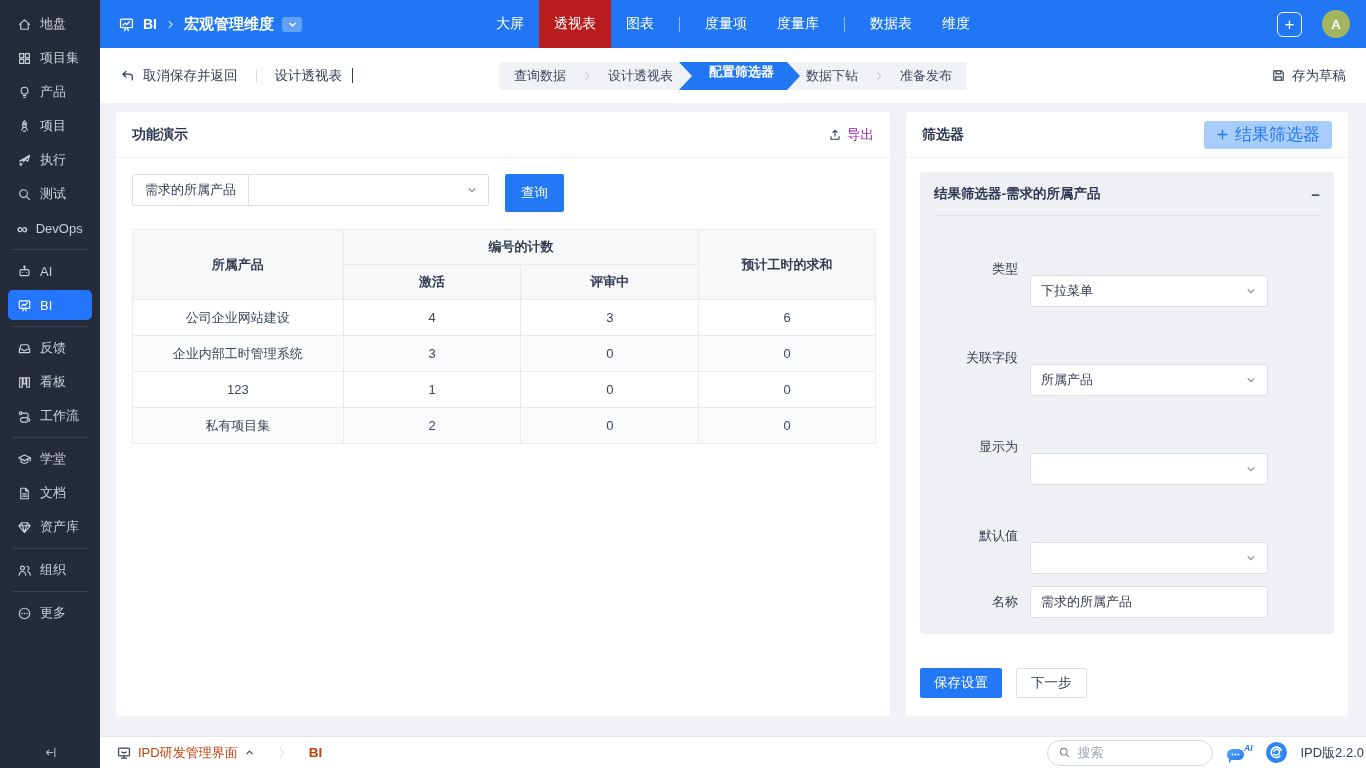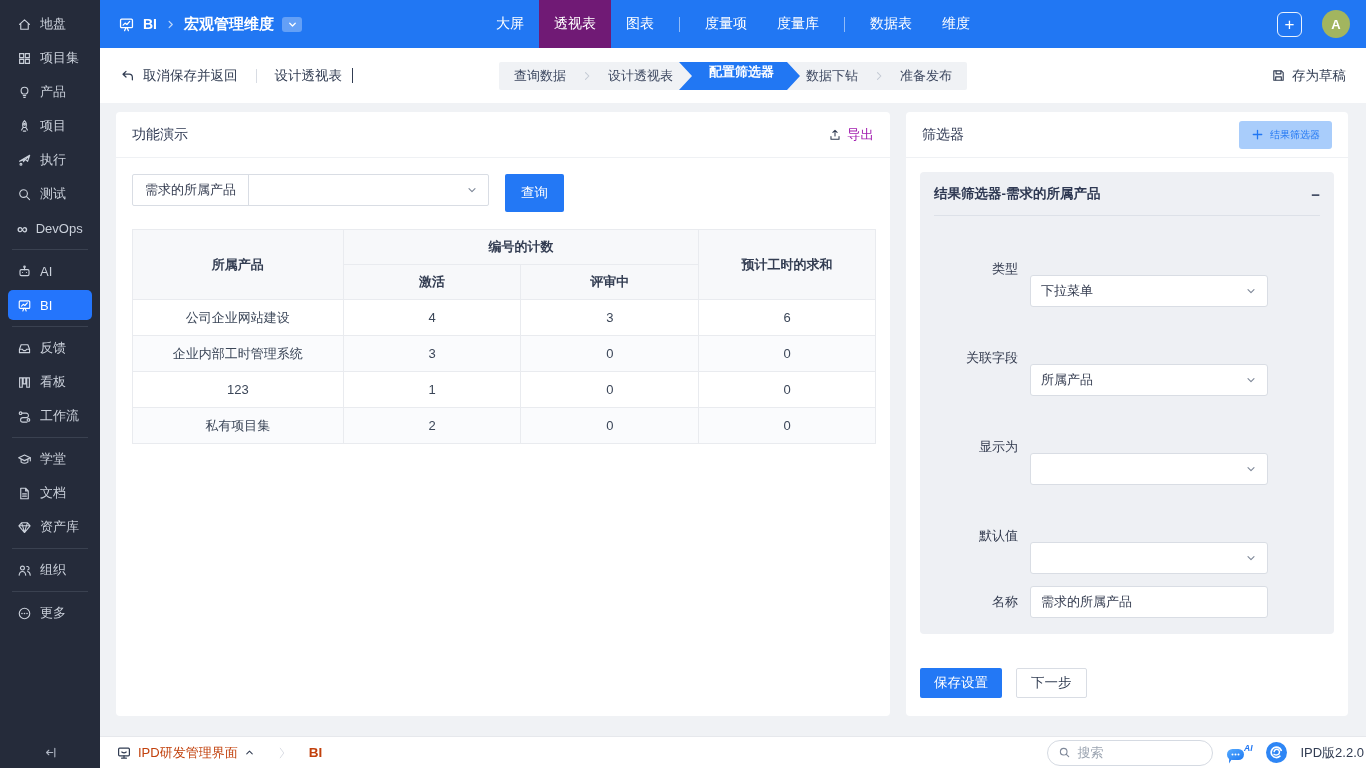--- a/index.html
+++ b/index.html
@@ -17,21 +17,21 @@
   .side-collapse { position:absolute; bottom:8px; left:0; width:100%; display:flex; justify-content:center; color:#AEB5C2; cursor:pointer; }
 
   
   .topbar { position:absolute; left:100px; top:0; right:0; height:48px; background:#2177F3; color:#fff; display:flex; align-items:center; z-index:5; }
   .tb-left { display:flex; align-items:center; gap:8px; padding-left:18px; font-size:14px; }
   .tb-app { font-weight:bold; }
   .tb-space { font-weight:bold; font-size:15px; }
   .tb-toggle { width:20px; height:15px; background:rgba(255,255,255,.3); border-radius:3px; display:flex; align-items:center; justify-content:center; cursor:pointer; }
   .tb-menu { position:absolute; left:50%; transform:translateX(-50%); height:48px; display:flex; align-items:center; font-size:14px; }
   .tb-menu-item { height:48px; display:flex; align-items:center; padding:0 15px; cursor:pointer; }
-  .tb-menu-item.active { background:#701a75; }
+  .tb-menu-item.active { background:#b91c1c; }
   .tb-menu-div { width:1px; height:15px; background:rgba(255,255,255,.5); margin:0 10px; }
   .tb-right { margin-left:auto; display:flex; align-items:center; gap:20px; padding-right:16px; }
   .tb-plus { width:25px; height:25px; border:1.5px solid rgba(255,255,255,.9); border-radius:6px; display:flex; align-items:center; justify-content:center; font-size:17px; line-height:1; cursor:pointer; }
   .avatar { width:28px; height:28px; border-radius:50%; background:#A2B55F; color:#fff; display:flex; align-items:center; justify-content:center; font-size:13px; font-weight:bold; cursor:pointer; }
 
   
   .toolbar { position:absolute; left:100px; top:48px; right:0; height:55px; background:#fff; display:flex; align-items:center; z-index:4; }
   .tool-left { display:flex; align-items:center; gap:8px; padding-left:20px; font-size:13.5px; color:#313C52; }
   .v-div { width:1px; height:14px; background:#D8DCE3; margin:0 10px; }
   .caret-bar { width:1px; height:15px; background:#313C52; margin-left:2px; }
@@ -40,37 +40,37 @@
   .step.active { background:#2177F3; color:#fff; font-weight:bold; padding:0 26px 9px 30px; margin:0 -9px; z-index:1;
       clip-path:polygon(0 0, calc(100% - 13px) 0, 100% 50%, calc(100% - 13px) 100%, 0 100%, 13px 50%); }
   .step-sep { display:flex; align-items:center; color:#C4CAD4; }
   .tool-right { margin-left:auto; display:flex; align-items:center; gap:6px; padding-right:20px; font-size:13.5px; cursor:pointer; }
 
   
   .panel { position:absolute; top:112px; height:604px; background:#fff; border-radius:4px; }
   .panel-left { left:116px; width:774px; }
   .panel-right { left:906px; width:442px; }
   .panel-head { height:46px; display:flex; align-items:center; justify-content:space-between; padding:0 16px; border-bottom:1px solid #EFF1F4; }
-  .panel-title { font-size:14px; font-weight:normal; color:#2E3852; }
+  .panel-title { font-size:14px; font-weight:bold; color:#2E3852; }
   .export-btn { display:flex; align-items:center; gap:5px; font-size:13.5px; color:#a21caf; cursor:pointer; }
 
   .pl-body { padding:16px; }
   .filter-row { display:flex; gap:16px; margin-bottom:17px; }
   .filter-group { display:flex; width:357px; height:32px; border:1px solid #D9DDE4; border-radius:2px; background:#fff; }
   .fg-label { display:flex; align-items:center; padding:0 12px; font-size:13px; color:#333B4F; border-right:1px solid #D9DDE4; white-space:nowrap; }
   .fg-select { flex:1; display:flex; align-items:center; justify-content:flex-end; padding-right:10px; color:#7E8798; cursor:pointer; }
   .btn-primary { height:38px; padding:0 16px; background:#2378F5; color:#fff; border:none; border-radius:2px; font-size:13.5px; font-family:Liberation Serif, serif; cursor:pointer; }
 
   table.pivot { border-collapse:collapse; width:744px; font-size:13px; color:#3B4658; }
   .pivot th, .pivot td { border:1px solid #E9EBEF; text-align:center; }
   .pivot th { background:#F7F8FA; font-weight:bold; color:#333D52; height:35px; }
   .pivot td { height:36px; background:#fff; }
   .pivot tr.stripe td { background:#FAFBFD; }
 
-  .btn-light { display:flex; align-items:center; gap:6px; height:28px; padding:0 12px; background:#A9CDFB; color:#2177F3; border-radius:3px; font-size:10px; cursor:pointer; }
+  .btn-light { display:flex; align-items:center; gap:6px; height:28px; padding:0 12px; background:#A9CDFB; color:#2177F3; border-radius:3px; font-size:17px; cursor:pointer; }
   .filter-card { margin:14px; background:#EEF0F4; border-radius:4px; padding-bottom:12px; }
   .card-head { display:flex; align-items:center; justify-content:space-between; padding:13px 14px 12px; font-size:13.5px; font-weight:bold; color:#2E3852; }
   .card-minus { color:#3D4860; cursor:pointer; font-size:15px; line-height:1; }
   .card-div { height:1px; background:#DDE1E8; margin:0 14px 14px; }
   .form-row { display:flex; align-items:center; margin:0 14px 12px; }
   .f-label { width:96px; text-align:right; font-size:13px; color:#333B4F; padding-right:12px; white-space:nowrap; }
   .f-control { width:238px; height:32px; background:#fff; border:1px solid #D9DDE4; border-radius:3px; display:flex; align-items:center; justify-content:space-between; padding:0 10px; font-size:13px; color:#333B4F; cursor:pointer;margin-top:45px; }
   .f-chev { color:#7E8798; }
   .f-input { width:238px; height:32px; background:#fff; border:1px solid #D9DDE4; border-radius:3px; padding:0 10px; font-size:13px; color:#333B4F; font-family:inherit; }
   .pr-buttons { position:absolute; left:14px; bottom:18px; display:flex; gap:14px; }

